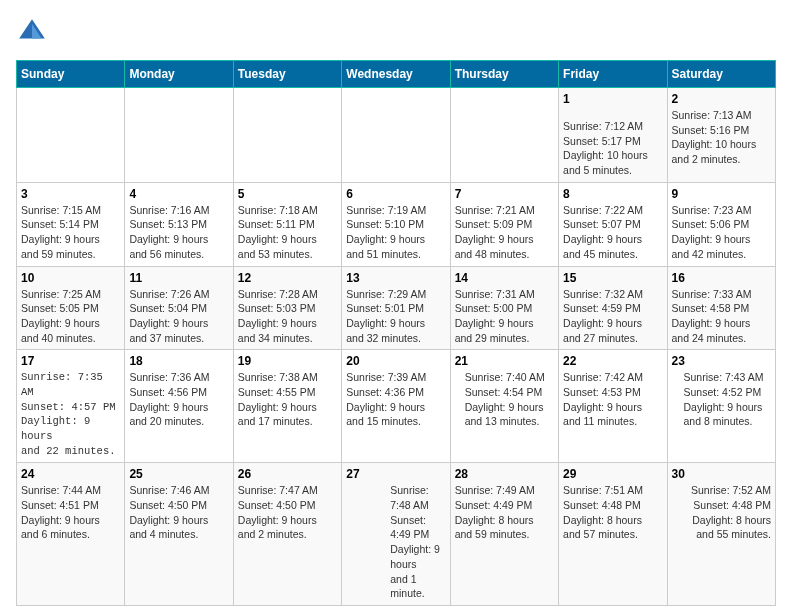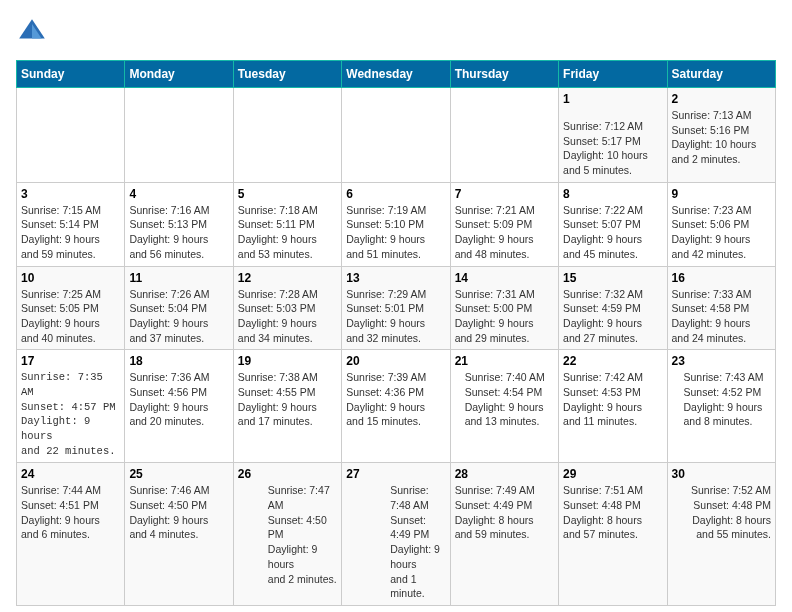--- a/index.html
+++ b/index.html
@@ -309,21 +309,21 @@
         </td>
         <td>
           <span class="day-number">25</span>
           <div class="day-info" style="white-space: pre-line;">Sunrise: 7:46 AM
 Sunset: 4:50 PM
 Daylight: 9 hours
 and 4 minutes.</div>
         </td>
         <td>
           <span class="day-number">26</span>
-          <div class="day-info" style="white-space: pre-line; margin-left: 30px;">Sunrise: 7:47 AM
+          <div class="day-info" style="white-space: pre-line;">Sunrise: 7:47 AM
 Sunset: 4:50 PM
 Daylight: 9 hours
 and 2 minutes.</div>
         </td>
         <td>
           <span class="day-number">27</span>
           <div class="day-info" style="white-space: pre-line; margin-left: 44px;">Sunrise: 7:48 AM
 Sunset: 4:49 PM
 Daylight: 9 hours
 and 1 minute.</div>

